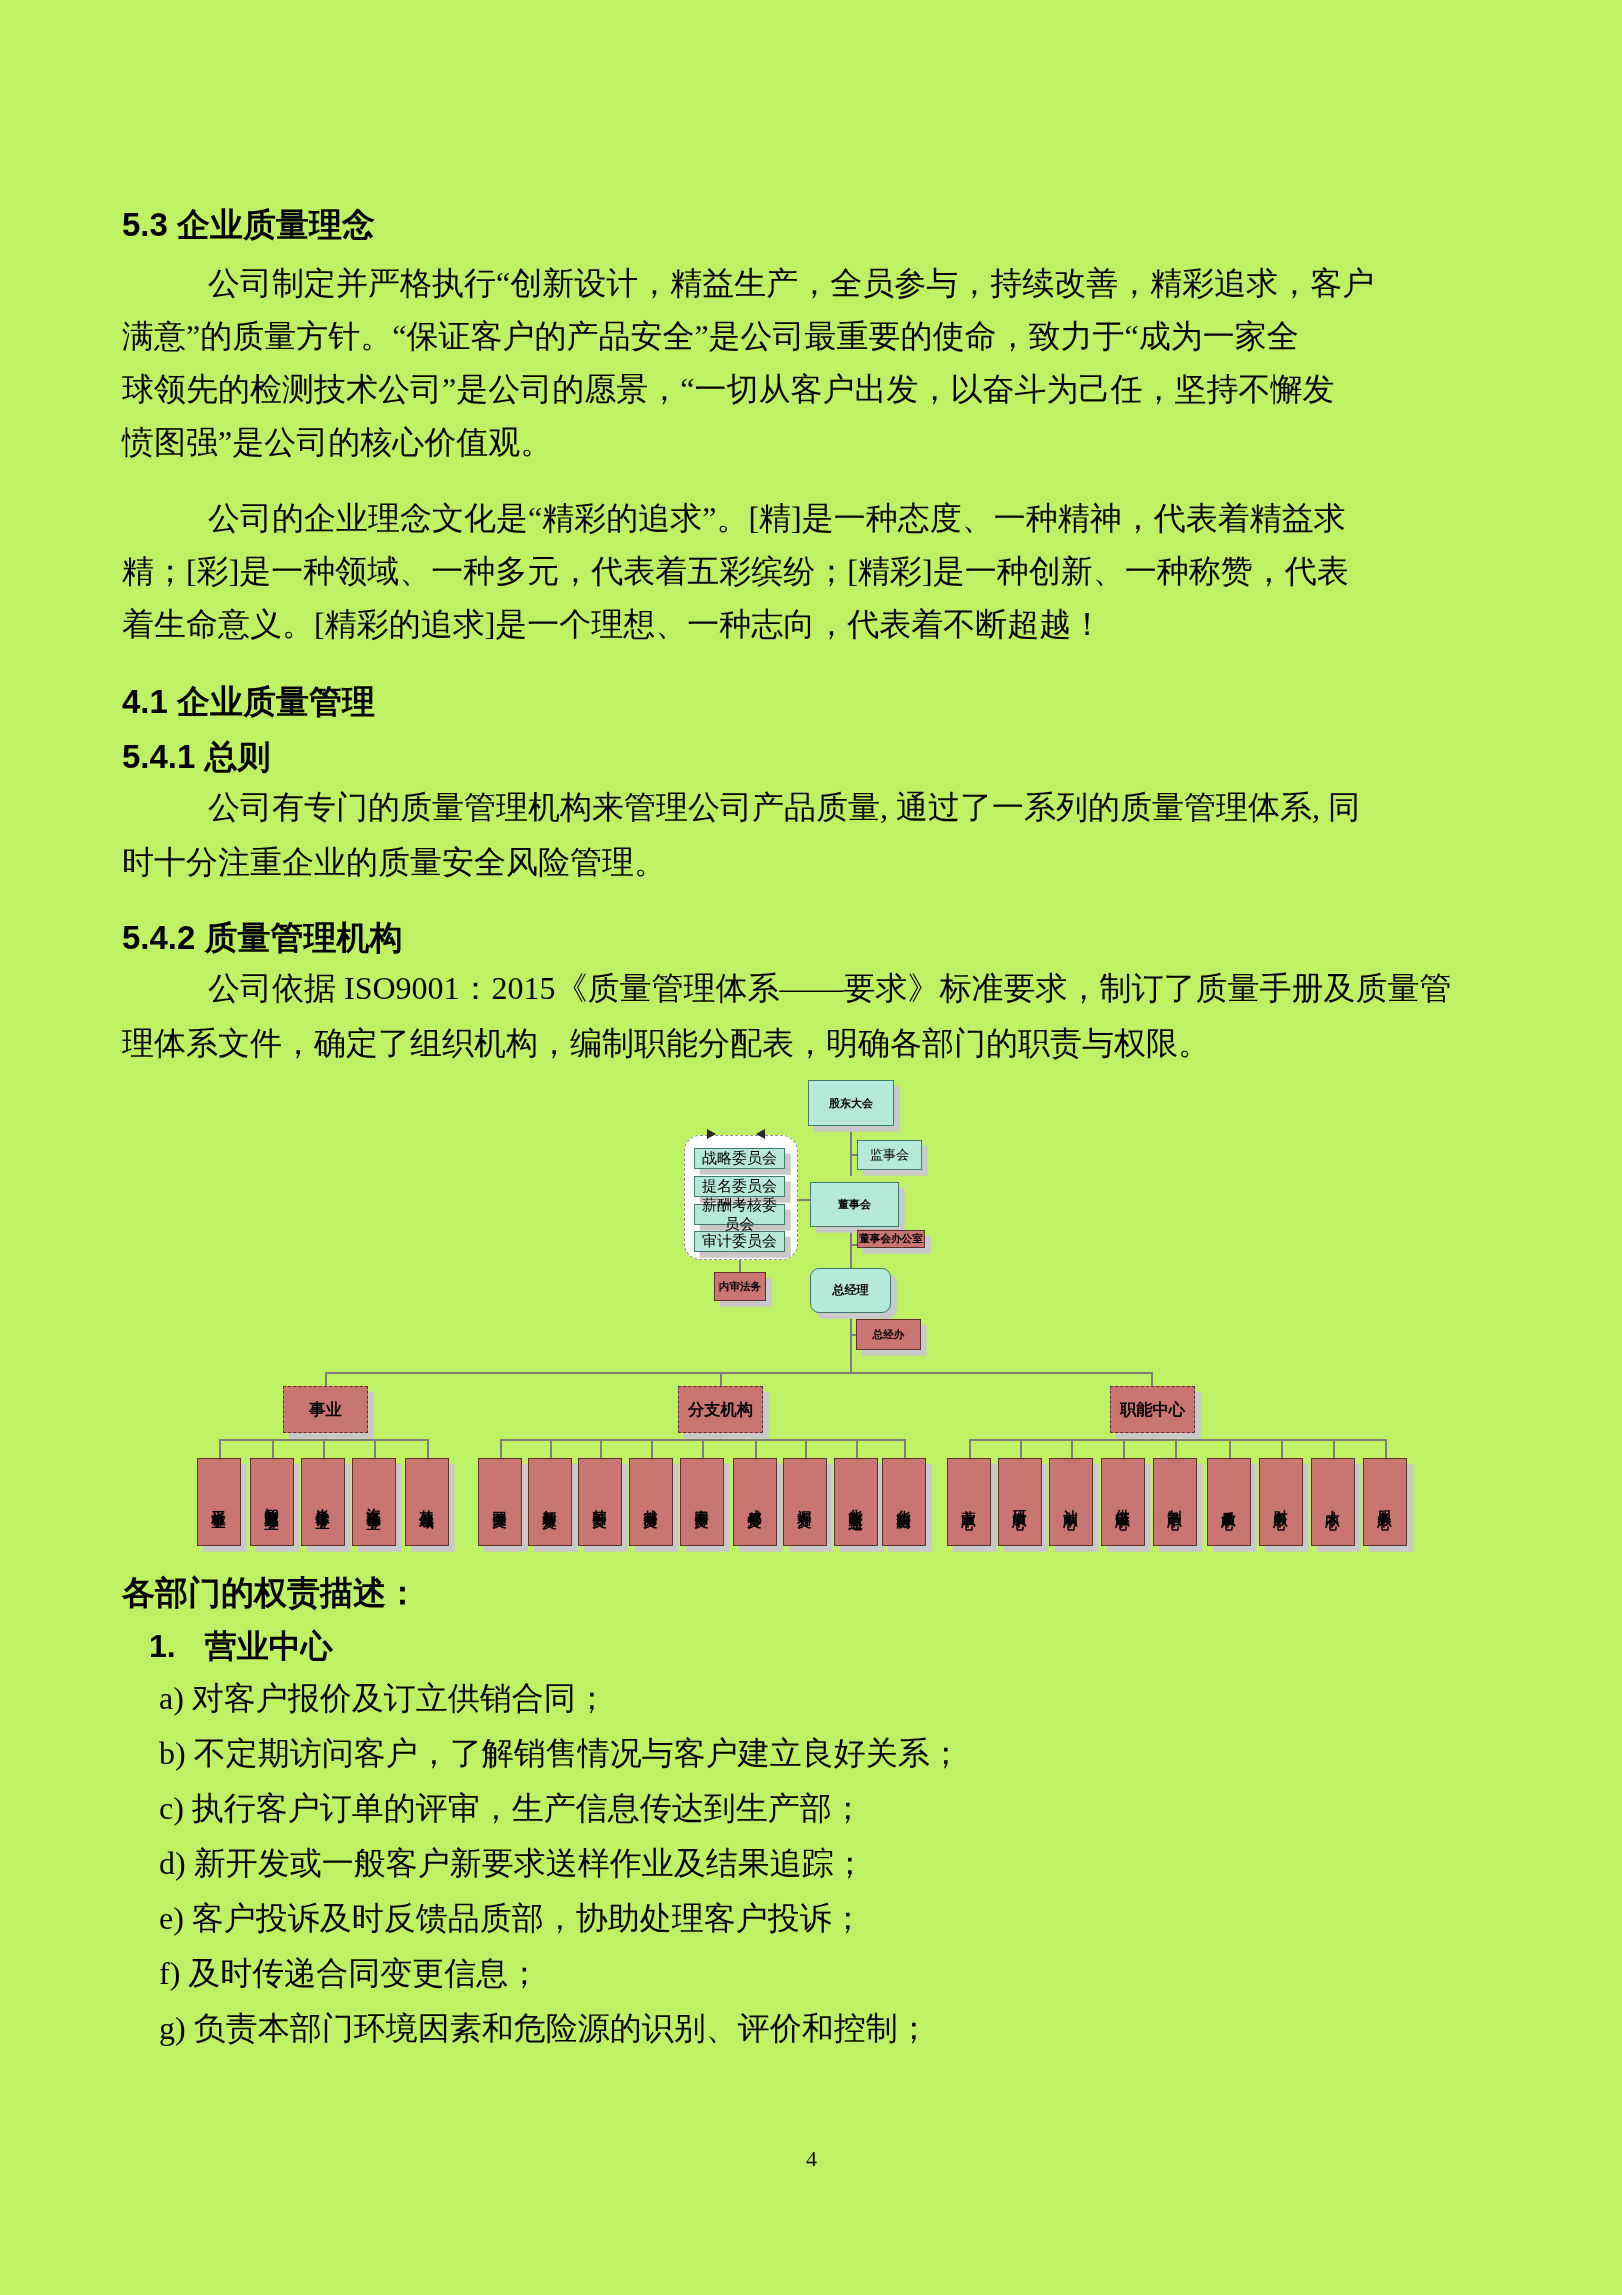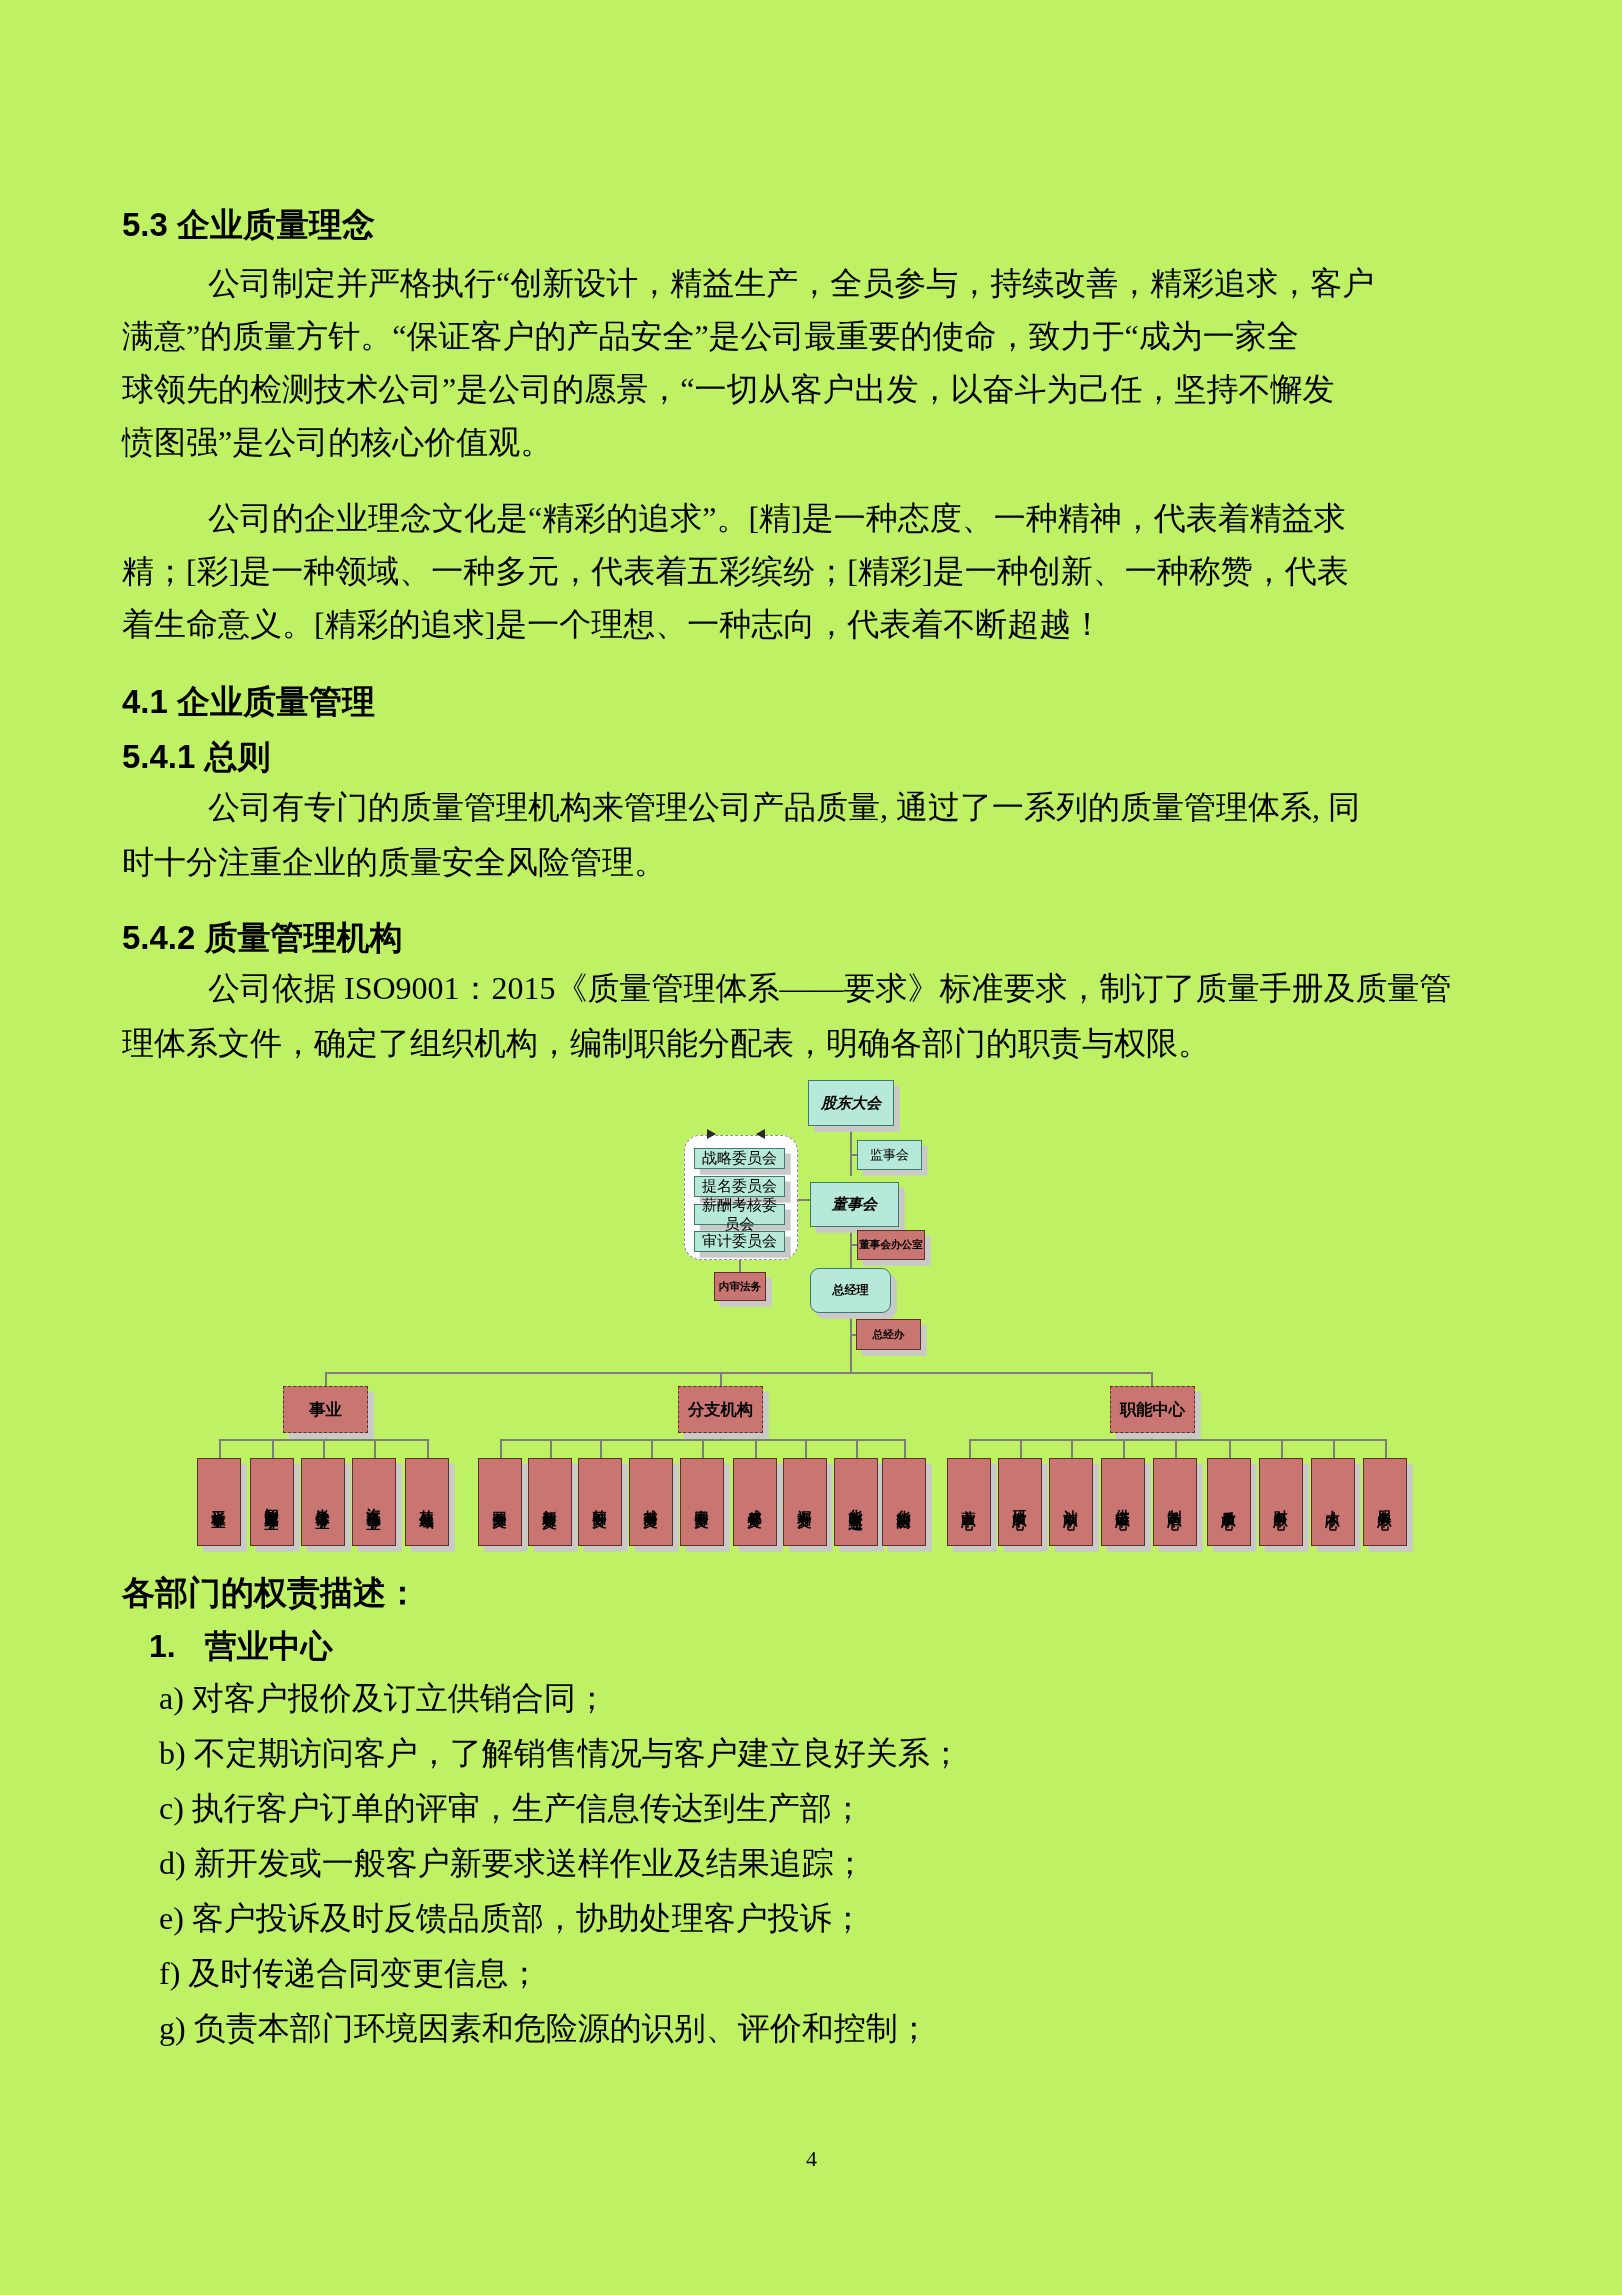--- a/index.html
+++ b/index.html
@@ -31,21 +31,21 @@
   .red{background:#c97672;border:1.6px solid #5d302d;box-shadow:5.7px 5.7px 0 #c9c9c9;}
   .dashedbox{border-style:dashed;text-align:center;}
   .committee-frame{position:absolute;left:562px;top:55px;width:114px;height:125px;
        border:1.6px dashed #8f8f8f;border-radius:16.3px;background:#fff;box-sizing:border-box;}
   .vtext{writing-mode:vertical-rl;text-orientation:upright;letter-spacing:1.6px;
          font-weight:bold;font-size:14px;line-height:1;}
   .arrow-r{position:absolute;width:0;height:0;border-top:5.7px solid transparent;
            border-bottom:5.7px solid transparent;border-left:9px solid #2a2a2a;}
   .arrow-l{position:absolute;width:0;height:0;border-top:5.7px solid transparent;
            border-bottom:5.7px solid transparent;border-right:9px solid #2a2a2a;}
-  .fz19{font-size:15px;font-weight:bold;font-style:italic;}
+  .fz19{font-size:11px;font-weight:bold;}
   .fz16{font-size:13px;}
   .fz15b{font-size:12.2px;font-weight:bold;}
   .fz13{font-size:15px;}
   .fz13b{font-size:10.6px;font-weight:bold;}
   .fz20b{font-size:16.3px;font-weight:bold;}
 </style>
 </head>
 <body>
 
 <div class="page">
@@ -129,21 +129,21 @@
     <div class="arrow-r" style="left:585px;top:49px;"></div>
     <div class="arrow-l" style="left:634px;top:49px;"></div>
 
     <div class="box teal fz19" style="left:686px;top:0;width:86px;height:46px;">股东大会</div>
     <div class="box teal fz16" style="left:735px;top:60px;width:65px;height:30px;">监事会</div>
     <div class="box teal fz13" style="left:572px;top:68px;width:91px;height:21px;">战略委员会</div>
     <div class="box teal fz13" style="left:572px;top:96px;width:91px;height:21px;">提名委员会</div>
     <div class="box teal fz13" style="left:572px;top:124px;width:91px;height:21px;">薪酬考核委员会</div>
     <div class="box teal fz13" style="left:572px;top:151px;width:91px;height:21px;">审计委员会</div>
     <div class="box teal fz19" style="left:688px;top:102px;width:89px;height:45px;">董事会</div>
-    <div class="box red fz13b" style="left:735px;top:150px;width:68px;height:30px;">董事会办公室</div>
+    <div class="box red fz13b" style="left:735px;top:150px;width:68px;height:18px;">董事会办公室</div>
     <div class="box red fz13b" style="left:592px;top:192px;width:52px;height:29px;">内审法务</div>
     <div class="box teal fz15b" style="left:688px;top:188px;width:81px;height:45px;border-radius:9px;">总经理</div>
     <div class="box red fz13b" style="left:734px;top:239px;width:65px;height:31px;">总经办</div>
 
     <div class="box red dashedbox fz20b" style="left:161px;top:306px;width:85px;height:47px;">事业</div>
     <div class="box red dashedbox fz20b" style="left:556px;top:306px;width:85px;height:47px;">分支机构</div>
     <div class="box red dashedbox fz20b" style="left:988px;top:306px;width:85px;height:47px;">职能中心</div>
 
     <div class="box red" style="left:75px;top:378px;width:44px;height:88px;">
         <span class="vtext">平板事业</span>

